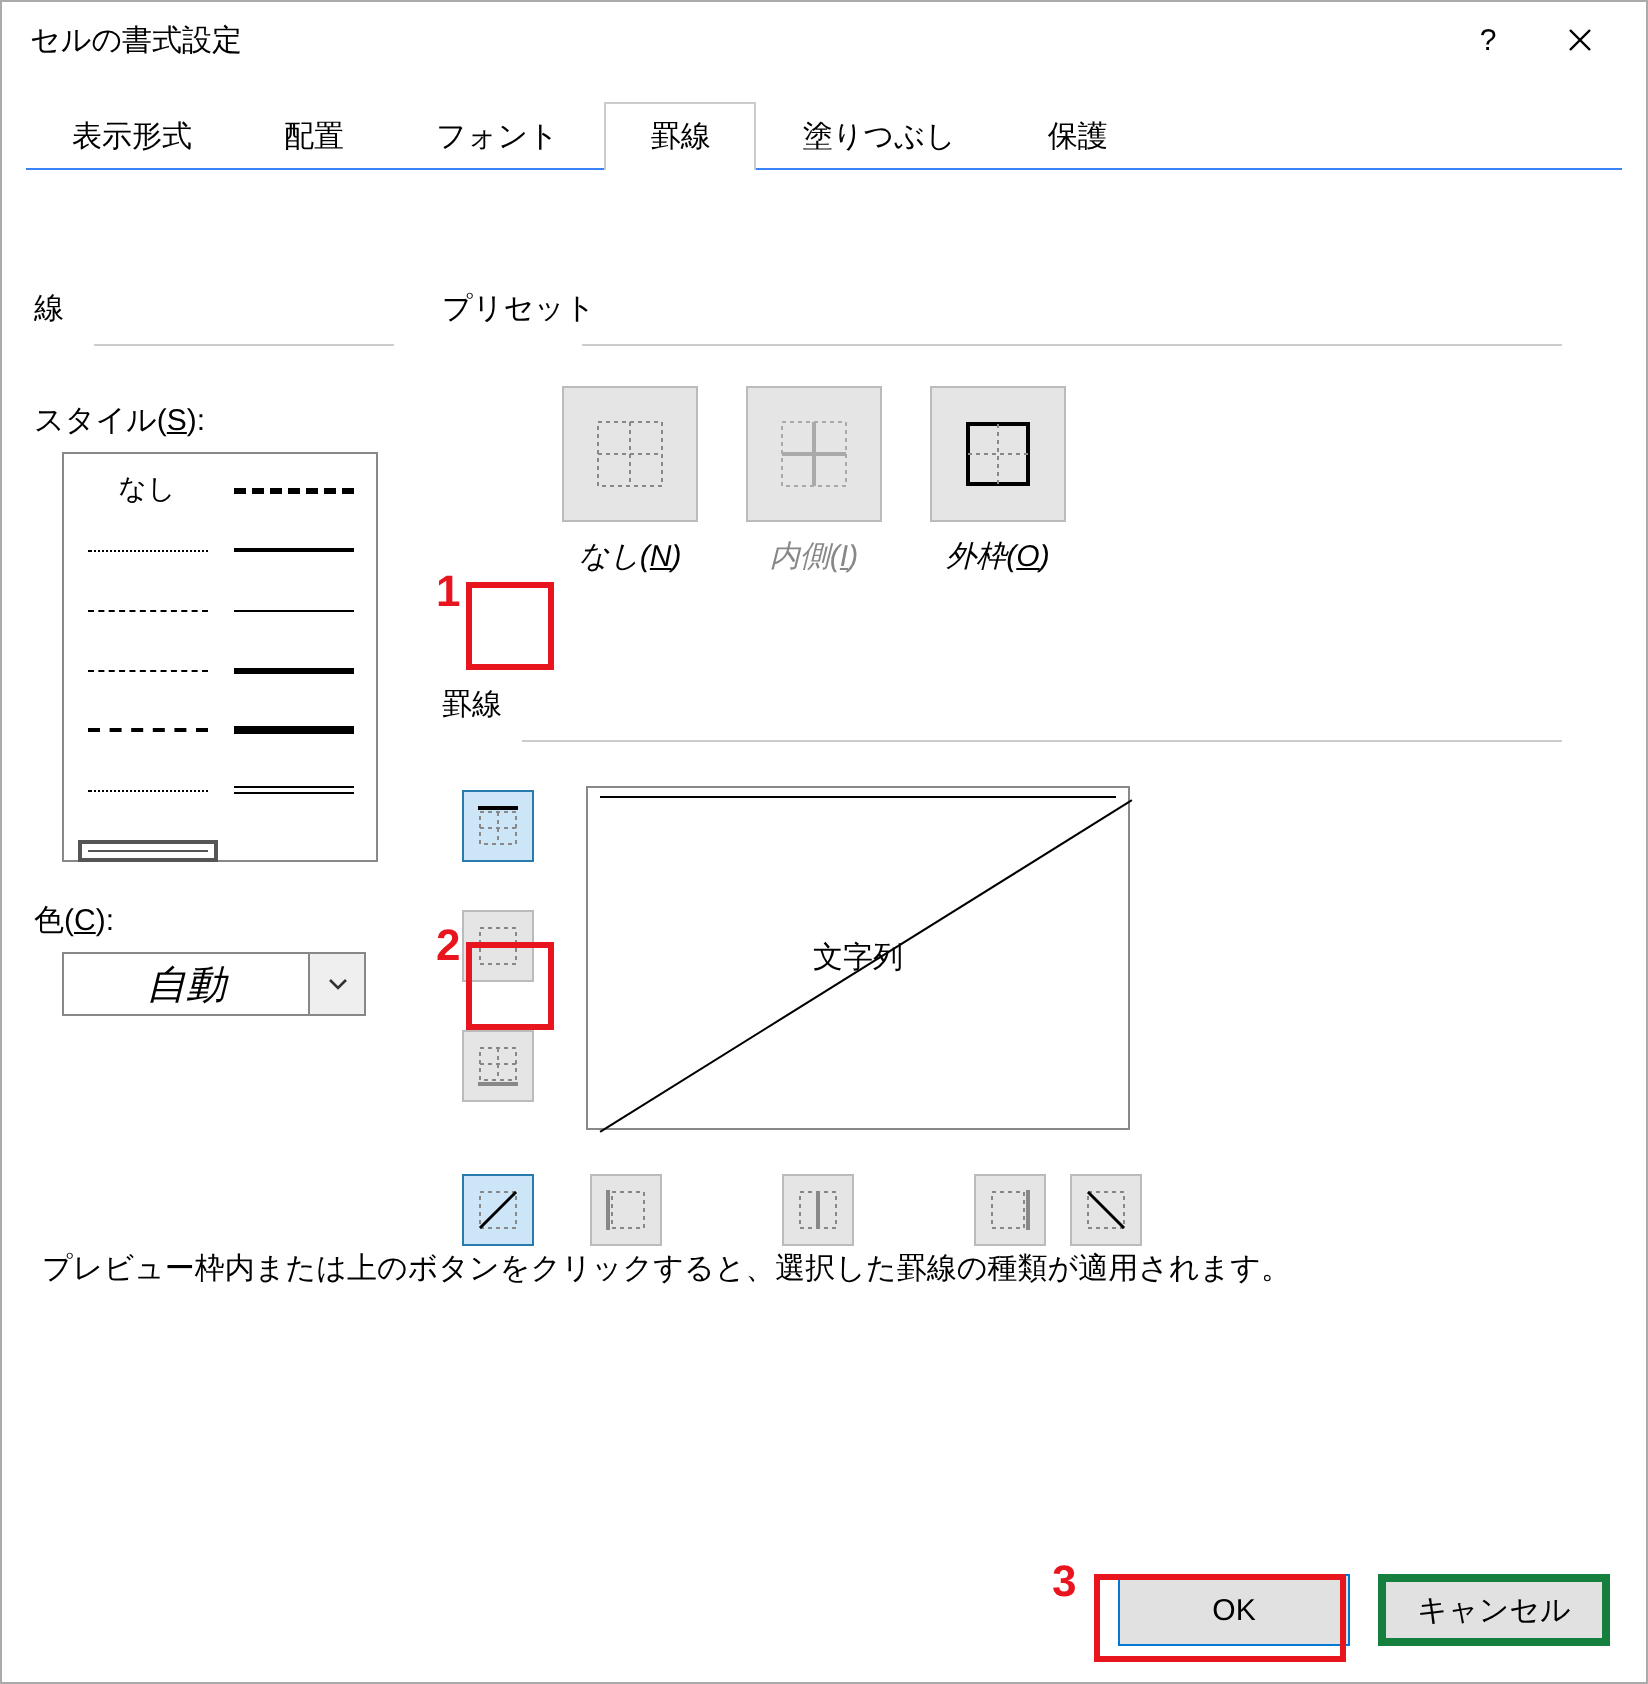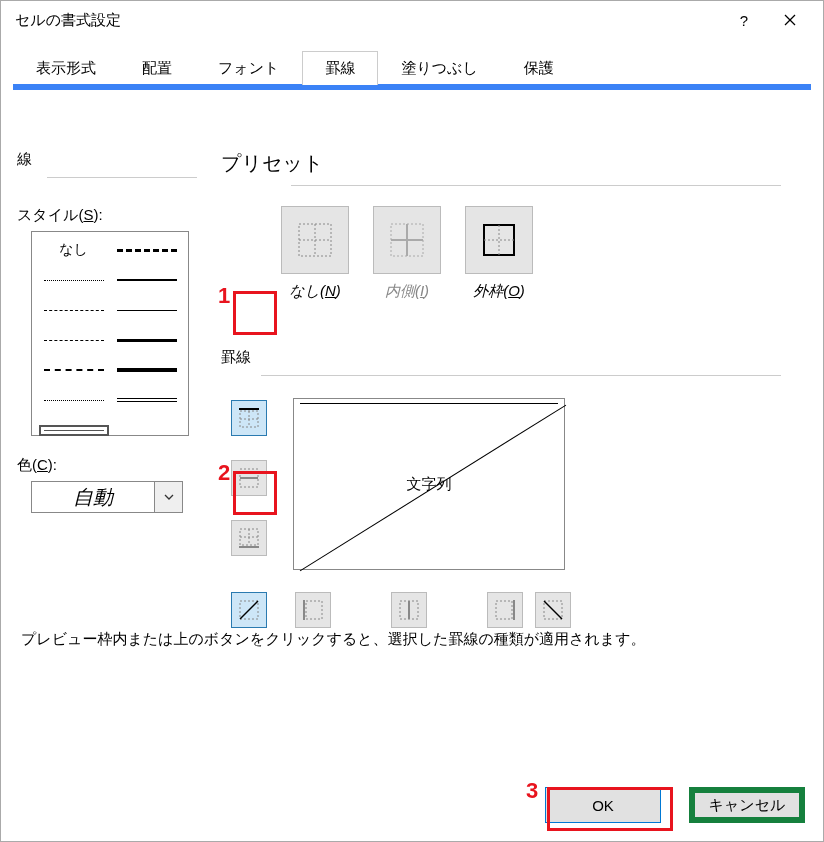--- a/index.html
+++ b/index.html
@@ -4,21 +4,21 @@
 <style>
 * { box-sizing: border-box; margin: 0; padding: 0; font-family: "Yu Gothic UI", "Meiryo", sans-serif; }
 body { background: #fff; width: 824px; height: 842px; overflow: hidden; position: relative; }
 
 .dialog { width: 824px; height: 842px; border: 1px solid #aaa; background: #fff; position: relative; }
 .titlebar { display: flex; align-items: center; height: 38px; padding: 0 10px 0 14px; }
 .titlebar-title { font-size: 15px; flex: 1; }
 .title-btn { width: 46px; height: 30px; display: flex; align-items: center; justify-content: center; font-size: 15px; }
 .title-btn svg { stroke: #000; }
 
-.tabs { display: flex; margin: 12px 12px 0 12px; border-bottom: 6px solid #3b82f6; }
+.tabs { display: flex; margin: 12px 12px 0 12px; border-bottom: 1px solid #3b82f6; }
 .tab { height: 34px; padding: 0 22px; font-size: 15px; display: flex; align-items: center; border: 1px solid transparent; border-bottom: none; margin-bottom: -1px; cursor: default; }
 .tab.active { border-color: #ccc; background: #fff; }
 
 .body { padding: 14px 16px; position: relative; }
 
 .line-section { position: absolute; left: 16px; top: 60px; width: 190px; }
 .line-section .glabel { font-size: 15px; }
 .line-section .gline { border-top: 1px solid #ccc; margin-top: 8px; margin-left: 30px; width: 150px; }
 
 .style-label { font-size: 15px; margin-top: 28px; display: block; }
@@ -37,21 +37,21 @@
 .ln.db { border-top-style: double; border-top-width: 4px; }
 .ln.dd { border-top-style: dashed; border-top-width: 3px; }
 .ln.sel { outline: 2px solid #555; outline-offset: 3px; }
 
 .color-label { font-size: 15px; margin-top: 20px; display: block; margin-left: 0; }
 .color-combo { width: 152px; height: 32px; border: 1px solid #888; margin-top: 6px; margin-left: 14px; display: flex; }
 .color-combo .txt { flex: 1; display: flex; align-items: center; justify-content: center; font-size: 20px; font-style: italic; }
 .color-combo .arrow { width: 28px; border-left: 1px solid #888; display: flex; align-items: center; justify-content: center; background: #efefef; }
 
 .preset-section { position: absolute; left: 220px; top: 60px; width: 560px; }
-.preset-section .glabel { font-size: 20px; }
+.preset-section .glabel { font-size: 15px; }
 .preset-section .gline { border-top: 1px solid #ccc; margin-top: 8px; margin-left: 70px; width: 490px; }
 .preset-row { display: flex; gap: 24px; margin-top: 20px; margin-left: 60px; }
 .preset-item { display: flex; flex-direction: column; align-items: center; gap: 8px; font-style: italic; }
 .preset-btn { width: 68px; height: 68px; border: 1px solid #bbb; background: #e5e5e5; display: flex; align-items: center; justify-content: center; }
 .preset-lbl { font-size: 15px; }
 .preset-lbl.disabled { color: #888; }
 
 .border-section { position: absolute; left: 220px; top: 258px; width: 560px; }
 .border-section .glabel { font-size: 15px; }
 .border-section .gline { border-top: 1px solid #ccc; margin-top: 8px; margin-left: 40px; width: 520px; }
@@ -66,22 +66,22 @@
 .preview-diag { position: absolute; inset: 4px; }
 .preview-top { position: absolute; left: 6px; right: 6px; top: 4px; border-top: 1px solid #000; }
 .tick { position: absolute; background: #888; }
 
 .bottom-btns { position: absolute; left: 10px; top: 198px; display: flex; gap: 10px; align-items: center; }
 .bottom-group2 { margin-left: 50px; display: flex; gap: 12px; }
 .bottom-group3 { margin-left: 50px; display: flex; gap: 12px; }
 
 .hint { position: absolute; left: 20px; top: 540px; font-size: 15px; }
 
-.dlg-buttons { position: absolute; right: 18px; bottom: 18px; display: flex; gap: 28px; }
-.dlg-btn { width: 116px; height: 36px; border: 6px solid #15803d; background: #e1e1e1; font-size: 15px; display: flex; align-items: center; justify-content: center; }
+.dlg-buttons { position: absolute; right: 18px; bottom: 18px; display: flex; gap: 14px; }
+.dlg-btn { width: 116px; height: 36px; border: 4px solid #15803d; background: #e1e1e1; font-size: 15px; display: flex; align-items: center; justify-content: center; }
 .dlg-btn.ok { background: #e1e1e1; border: 1px solid #0078d4; }
 
 .annot { position: absolute; color: #e8141e; font-weight: bold; font-size: 22px; font-family: Arial; pointer-events: none; }
 .annot-box { position: absolute; border: 3px solid #e8141e; pointer-events: none; }
 
 u { text-decoration: underline; }
 </style>
 </head>
 <body>
 

